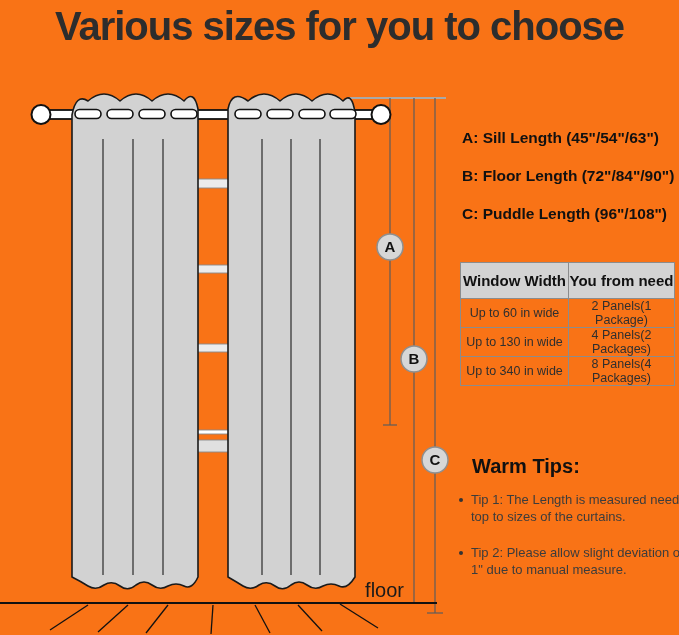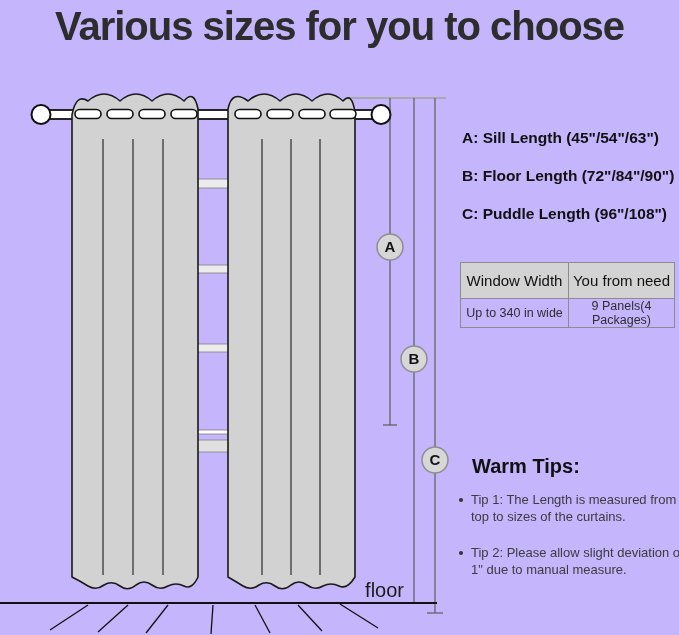--- a/index.html
+++ b/index.html
@@ -1,35 +1,35 @@
 <!DOCTYPE html>
 <html><head>
 <meta charset="utf-8">
 <style>
   html,body{margin:0;padding:0;background:#ffffff;}
   body{width:679px;height:635px;position:relative;overflow:hidden;
        font-family:"Liberation Sans",sans-serif;color:#1a1a1a;}
-  .page{position:absolute;inset:0;background:#c4b5fd;}
+  .page{position:absolute;inset:0;background:#f97316;}
 
   .title{position:absolute;top:0;left:0;width:679px;text-align:center;
          font-size:40px;font-weight:700;letter-spacing:-1px;color:#2d2d2d;
          margin:0;line-height:52px;}
 
   .diagram{position:absolute;left:0;top:85px;}
   .diagram text{font-family:"Liberation Sans",sans-serif;}
 
   .lengths{position:absolute;left:462px;top:130px;}
   .length-line{font-size:15.5px;font-weight:700;color:#111;
                line-height:16px;margin-bottom:22px;white-space:nowrap;}
 
   table.size-table{position:absolute;left:460px;top:262px;width:214px;
         border-collapse:collapse;table-layout:fixed;}
   .size-table th,.size-table td{border:1px solid #8c8c8c;text-align:center;
         vertical-align:middle;padding:0;}
-  .size-table th{background:#d3d3d3;font-size:15px;font-weight:400;
+  .size-table th{background:#d3d3d3;font-size:15px;font-weight:700;
         height:35px;color:#111;}
   .size-table td{font-size:12.5px;color:#2f2f2f;height:25px;font-weight:400;}
   .size-table col.c1{width:108px;} .size-table col.c2{width:106px;}
 
   .tips-heading{position:absolute;left:472px;top:455px;font-size:20px;
         font-weight:700;color:#111;}
   .tips{position:absolute;left:459px;top:491px;width:232px;}
   .tip{display:flex;align-items:flex-start;margin-bottom:19px;}
   .bullet{width:4px;height:4px;border-radius:50%;background:#333;
         margin:7px 8px 0 0;flex:0 0 auto;}
@@ -142,32 +142,40 @@
         <col class="c2">
       </colgroup>
     <thead>
       <tr>
         <th>Window Width</th>
         <th>You from need</th>
       </tr>
     </thead>
     <tbody>
       <tr>
+        <td>Up to 60 in wide</td>
+        <td>2 Panels(1 Package)</td>
+      </tr>
+      <tr>
+        <td>Up to 130 in wide</td>
+        <td>4 Panels(2 Packages)</td>
+      </tr>
+      <tr>
         <td>Up to 340 in wide</td>
-        <td>9 Panels(4 Packages)</td>
+        <td>8 Panels(4 Packages)</td>
       </tr>
     </tbody>
   </table>
 
   <div class="tips-heading">Warm Tips:</div>
   <div class="tips">
     <div class="tip">
       <span class="bullet"></span>
       <div>
-        <div class="tip-line">Tip 1: The Length is measured from</div>
+        <div class="tip-line">Tip 1: The Length is measured need</div>
         <div class="tip-line">top to sizes of the curtains.</div>
       </div>
     </div>
     <div class="tip">
       <span class="bullet"></span>
       <div>
         <div class="tip-line">Tip 2:  Please allow slight deviation of</div>
         <div class="tip-line">1" due to manual measure.</div>
       </div>
     </div>

